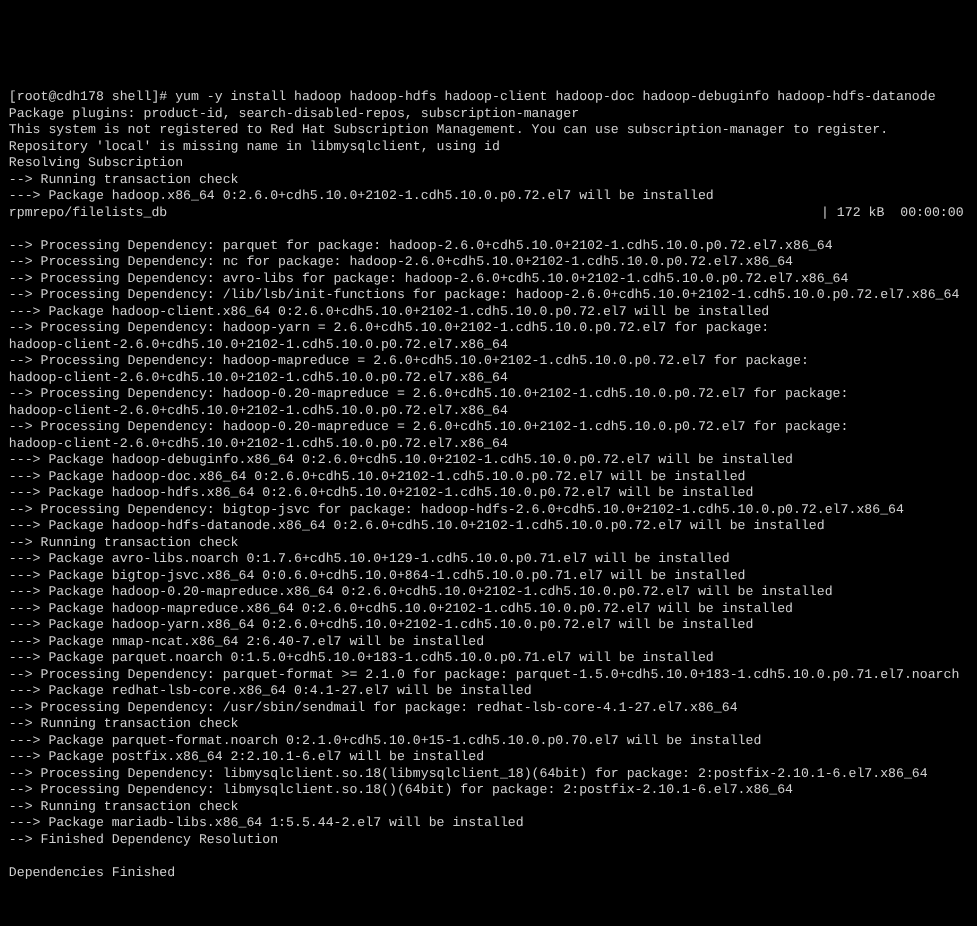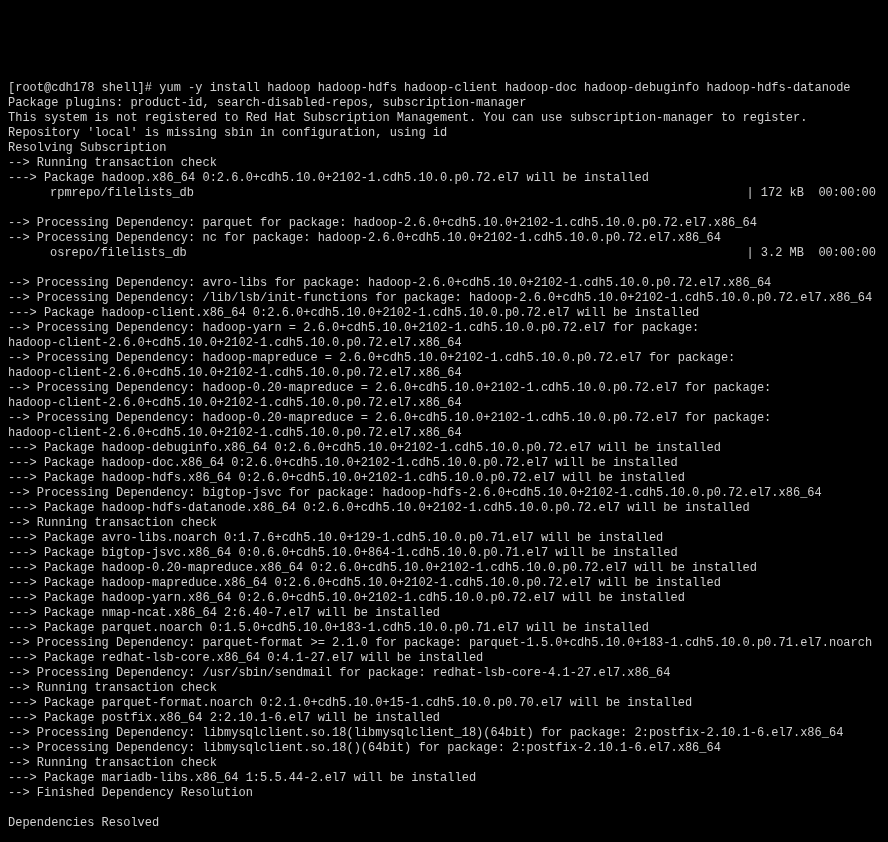--- a/index.html
+++ b/index.html
@@ -8,41 +8,40 @@
       color: #d0d0d0;
       font-family: "Consolas", "Courier New", monospace;
       font-size: 12px;
       line-height: 15px;
       padding: 6px 8px;
       white-space: pre;
       width: 888px;
       overflow: hidden;
     }
     .line { white-space: pre; }
-    .cmd-row { display: flex; margin-left: 42px; }
+    .cmd-row { display: flex; }
     .cmd-row .cmd-left { flex: 1; }
     .cmd-row .cmd-right { white-space: pre; padding-right: 4px;}
   </style>
 </head>
 <body>
 
 
 
 <div>
 <span class="line"><span>[root@cdh178 shell]# </span><span>yum -y install hadoop hadoop-hdfs hadoop-client hadoop-doc hadoop-debuginfo hadoop-hdfs-datanode</span></span>
 <span class="line">Package plugins: product-id, search-disabled-repos, subscription-manager</span>
 <span class="line">This system is not registered to Red Hat Subscription Management. You can use subscription-manager to register.</span>
-<span class="line">Repository 'local' is missing sbin in configuration, using id</span>
+<span class="line">Repository 'local' is missing name in libmysqlclient, using id</span>
 <span class="line">Resolving Subscription</span>
 <span class="line">--&gt; Running transaction check</span>
 <span class="line">---&gt; Package hadoop.x86_64 0:2.6.0+cdh5.10.0+2102-1.cdh5.10.0.p0.72.el7 will be installed</span>
 <div class="cmd-row"><span class="cmd-left">rpmrepo/filelists_db</span><span class="cmd-right">| 172 kB  00:00:00</span></div>
 <span class="line">--&gt; Processing Dependency: parquet for package: hadoop-2.6.0+cdh5.10.0+2102-1.cdh5.10.0.p0.72.el7.x86_64</span>
 <span class="line">--&gt; Processing Dependency: nc for package: hadoop-2.6.0+cdh5.10.0+2102-1.cdh5.10.0.p0.72.el7.x86_64</span>
-<div class="cmd-row"><span class="cmd-left">osrepo/filelists_db</span><span class="cmd-right">| 3.2 MB  00:00:00</span></div>
 <span class="line">--&gt; Processing Dependency: avro-libs for package: hadoop-2.6.0+cdh5.10.0+2102-1.cdh5.10.0.p0.72.el7.x86_64</span>
 <span class="line">--&gt; Processing Dependency: /lib/lsb/init-functions for package: hadoop-2.6.0+cdh5.10.0+2102-1.cdh5.10.0.p0.72.el7.x86_64</span>
 <span class="line">---&gt; Package hadoop-client.x86_64 0:2.6.0+cdh5.10.0+2102-1.cdh5.10.0.p0.72.el7 will be installed</span>
 <span class="line">--&gt; Processing Dependency: hadoop-yarn = 2.6.0+cdh5.10.0+2102-1.cdh5.10.0.p0.72.el7 for package: 
 hadoop-client-2.6.0+cdh5.10.0+2102-1.cdh5.10.0.p0.72.el7.x86_64</span>
 <span class="line">--&gt; Processing Dependency: hadoop-mapreduce = 2.6.0+cdh5.10.0+2102-1.cdh5.10.0.p0.72.el7 for package: 
 hadoop-client-2.6.0+cdh5.10.0+2102-1.cdh5.10.0.p0.72.el7.x86_64</span>
 <span class="line">--&gt; Processing Dependency: hadoop-0.20-mapreduce = 2.6.0+cdh5.10.0+2102-1.cdh5.10.0.p0.72.el7 for package: 
 hadoop-client-2.6.0+cdh5.10.0+2102-1.cdh5.10.0.p0.72.el7.x86_64</span>
 <span class="line">--&gt; Processing Dependency: hadoop-0.20-mapreduce = 2.6.0+cdh5.10.0+2102-1.cdh5.10.0.p0.72.el7 for package: 
@@ -65,21 +64,21 @@
 <span class="line">--&gt; Processing Dependency: /usr/sbin/sendmail for package: redhat-lsb-core-4.1-27.el7.x86_64</span>
 <span class="line">--&gt; Running transaction check</span>
 <span class="line">---&gt; Package parquet-format.noarch 0:2.1.0+cdh5.10.0+15-1.cdh5.10.0.p0.70.el7 will be installed</span>
 <span class="line">---&gt; Package postfix.x86_64 2:2.10.1-6.el7 will be installed</span>
 <span class="line">--&gt; Processing Dependency: libmysqlclient.so.18(libmysqlclient_18)(64bit) for package: 2:postfix-2.10.1-6.el7.x86_64</span>
 <span class="line">--&gt; Processing Dependency: libmysqlclient.so.18()(64bit) for package: 2:postfix-2.10.1-6.el7.x86_64</span>
 <span class="line">--&gt; Running transaction check</span>
 <span class="line">---&gt; Package mariadb-libs.x86_64 1:5.5.44-2.el7 will be installed</span>
 <span class="line">--&gt; Finished Dependency Resolution</span>
 <span class="line"></span>
-<span class="line">Dependencies Resolved</span>
+<span class="line">Dependencies Finished</span>
 <span class="line"></span>
 
 
 
 
 
 
 </div>
 
 

